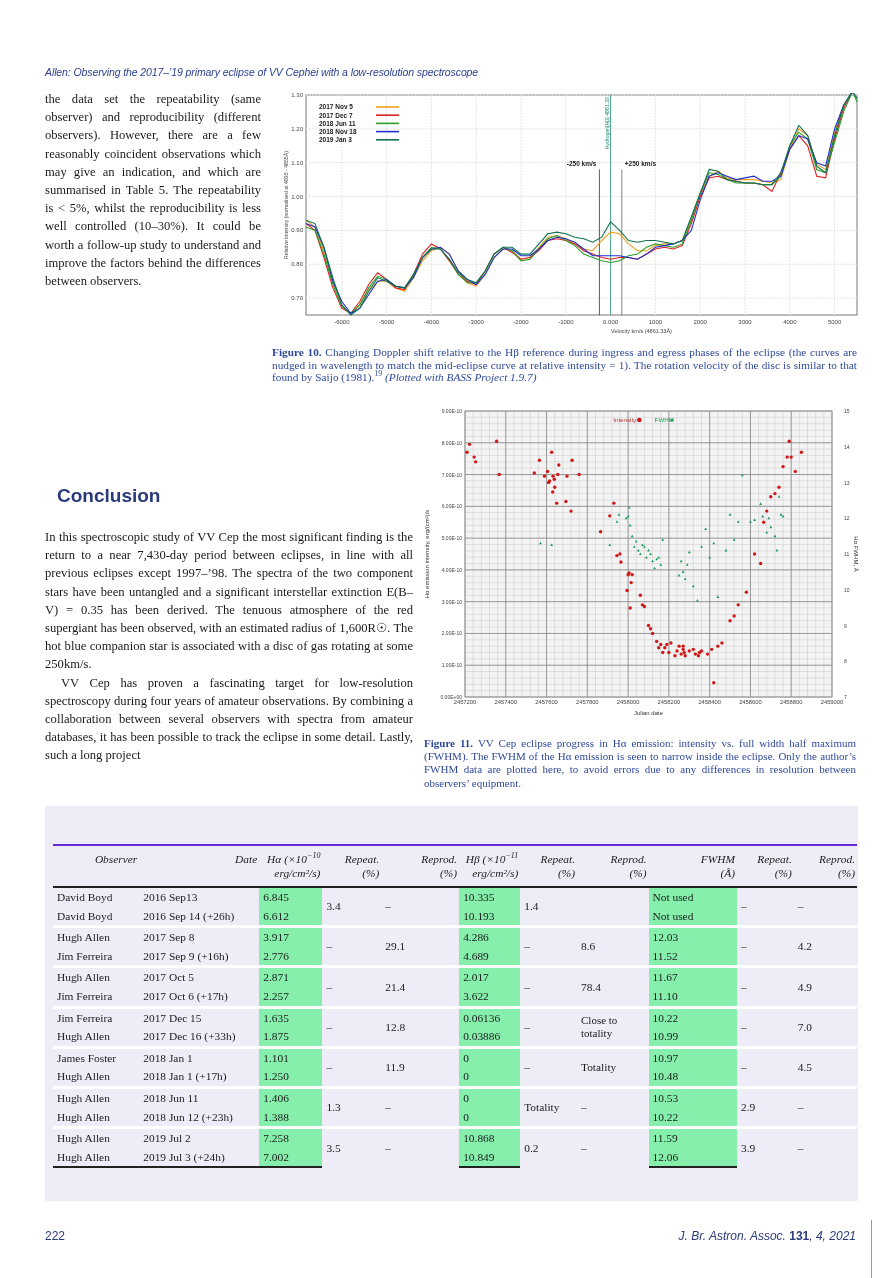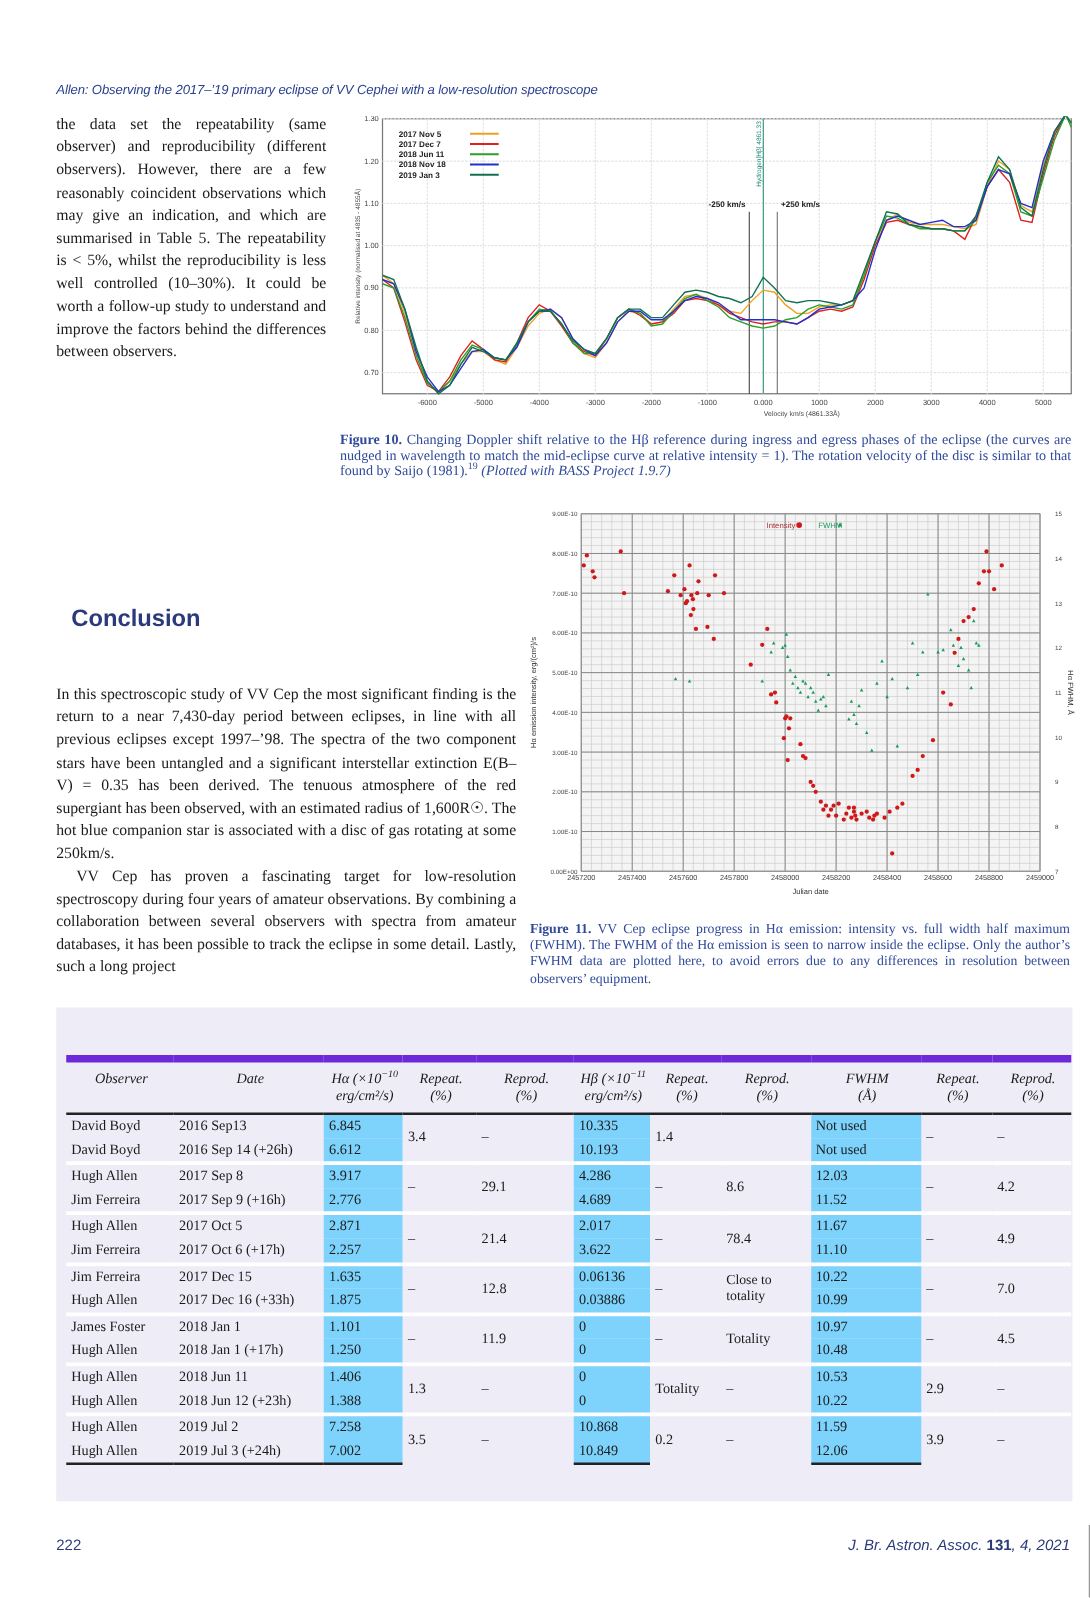--- a/index.html
+++ b/index.html
@@ -6,31 +6,31 @@
   body{width:872px;height:1278px;position:relative;overflow:hidden;font-family:"Liberation Serif",serif;color:#1a1a1a;}
   .running-head{position:absolute;left:45px;top:66px;font-family:"Liberation Sans",sans-serif;font-style:italic;font-size:10.5px;color:#2a3f8f;letter-spacing:-0.1px;}
   .col-left-top{position:absolute;left:45px;top:90px;width:216px;font-size:12.6px;line-height:18.2px;text-align:justify;}
   .col-left-top p{margin:0;}
   .indent{text-indent:16px;}
   .fig10{position:absolute;left:272px;top:93px;width:590px;height:250px;}
   .fig10 svg{width:590px;height:250px;display:block;}
   .cap10{position:absolute;left:272px;top:346px;width:585px;font-size:11.3px;line-height:12.6px;color:#2f4a9a;text-align:justify;}
   .cap b{font-weight:bold;color:#2f4a9a;}
   .conclusion-h{position:absolute;left:45px;top:485px;font-family:"Liberation Sans",sans-serif;font-weight:bold;font-size:19px;color:#2a3a7a;margin-left:12px;}
-  .col-left-bot{position:absolute;left:45px;top:528px;width:368px;font-size:12.6px;line-height:18.2px;text-align:justify;margin-top:18px;}
+  .col-left-bot{position:absolute;left:45px;top:528px;width:368px;font-size:12.6px;line-height:18.2px;text-align:justify;}
   .col-left-bot p{margin:0;}
   .fig11{position:absolute;left:417px;top:404px;width:448px;height:320px;}
   .fig11 svg{width:448px;height:320px;display:block;}
   .cap11{position:absolute;left:424px;top:737px;width:432px;font-size:11px;line-height:13.2px;color:#2f4a9a;text-align:justify;}
   .table-box{position:absolute;left:45px;top:806px;width:813px;height:395px;background:#eeedf7;}
   .table-title{position:absolute;left:8px;top:5px;font-family:"Liberation Sans",sans-serif;font-weight:bold;font-size:13.8px;color:#2a3a7a;}
   table.t5{position:absolute;left:8px;top:38px;width:804px;border-collapse:collapse;font-size:11.4px;}
-  table.t5 th{font-weight:normal;font-style:italic;text-align:center;vertical-align:top;padding:6px 2px 6px 4px;line-height:14px;border-top:6px solid #6d28d9;border-bottom:2px solid #222;}
+  table.t5 th{font-weight:normal;font-style:italic;text-align:right;vertical-align:top;padding:6px 2px 6px 4px;line-height:14px;border-top:2px solid #6d28d9;border-bottom:2px solid #222;}
   table.t5 td{padding:0 2px 0 4px;height:18.6px;line-height:18.6px;vertical-align:middle;}
-  table.t5 td.shade{background:#7dd3fc;}
+  table.t5 td.shade{background:#86efac;}
   table.t5 tr.gfirst td{border-top:3px solid #fff;}
   table.t5 tr.gfirst.first td{border-top:none;}
   table.t5 tr.last td{border-bottom:2px solid #222;}
   .footer-left{position:absolute;left:45px;top:1229px;font-family:"Liberation Sans",sans-serif;font-size:12px;color:#2a3a7a;}
   .footer-right{position:absolute;right:16px;top:1229px;font-family:"Liberation Sans",sans-serif;font-style:italic;font-size:12px;color:#2a3a7a;}
   .footer-right b{font-style:normal;}
   .edge{position:absolute;right:0;top:1220px;width:1px;height:58px;background:#999;}
   sup{font-size:70%;line-height:0;}
 </style>
 </head>

